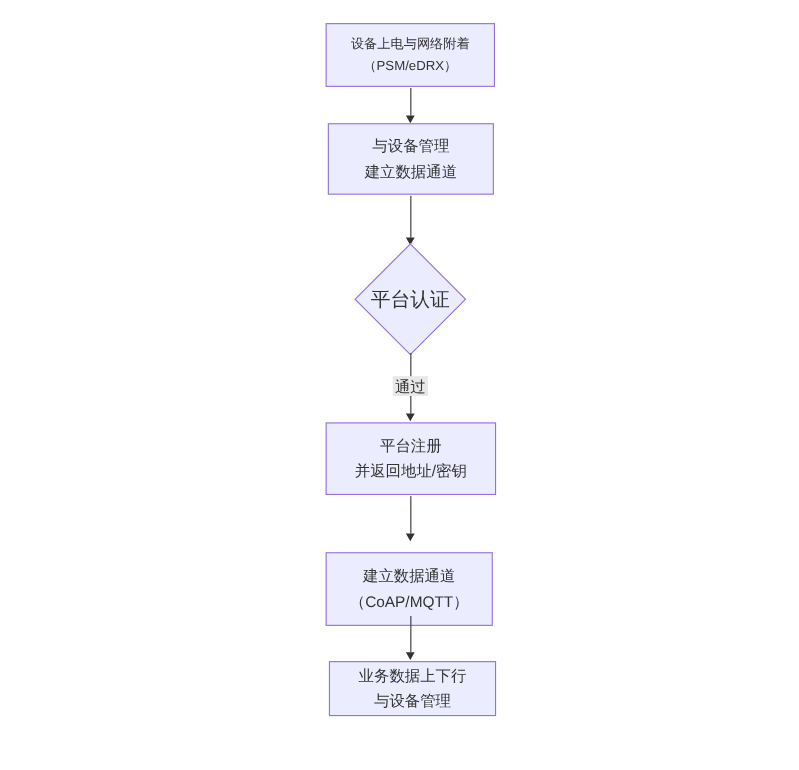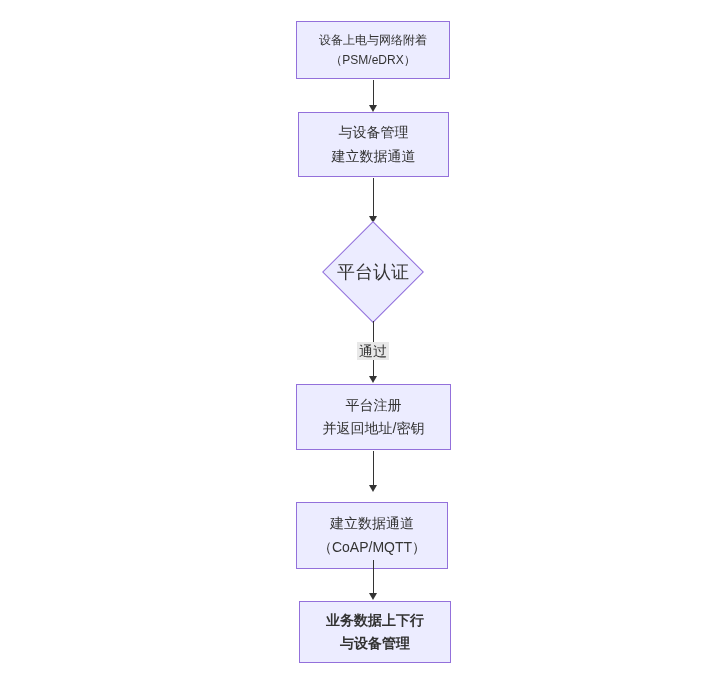--- a/index.html
+++ b/index.html
@@ -133,18 +133,18 @@
   <div class="node rect" style="left:296px; top:492px; width:152px; height:67px;margin-top:10px;">
     <div>建立数据通道</div>
     <div>（CoAP/MQTT）</div>
   </div>
 
   <div class="arrow" style="left:373px; top:560px; height:40px;">
     <div class="shaft"></div>
     <div class="head"></div>
   </div>
 
-  <div class="node rect" style="left:299px; top:601px; width:152px; height:62px;font-weight:bold;">
+  <div class="node rect" style="left:299px; top:601px; width:152px; height:50px;">
     <div>业务数据上下行</div>
     <div>与设备管理</div>
   </div>
 
 </div>
 
 </body></html>

